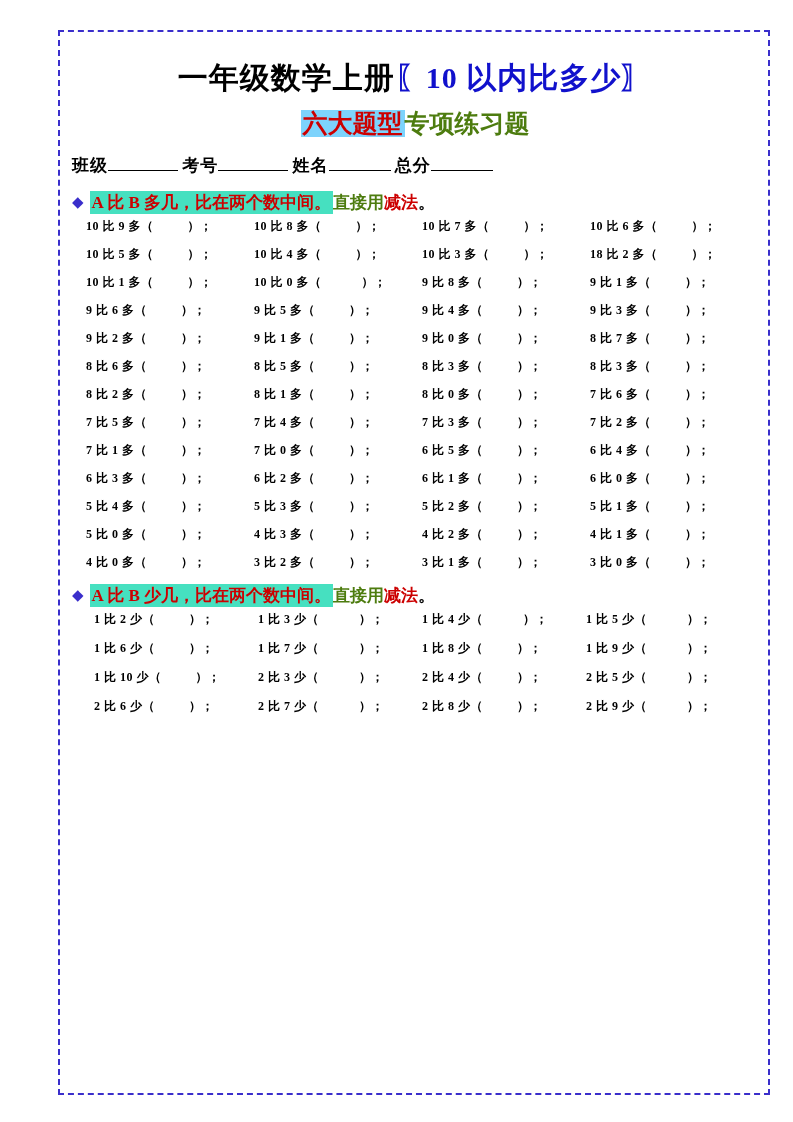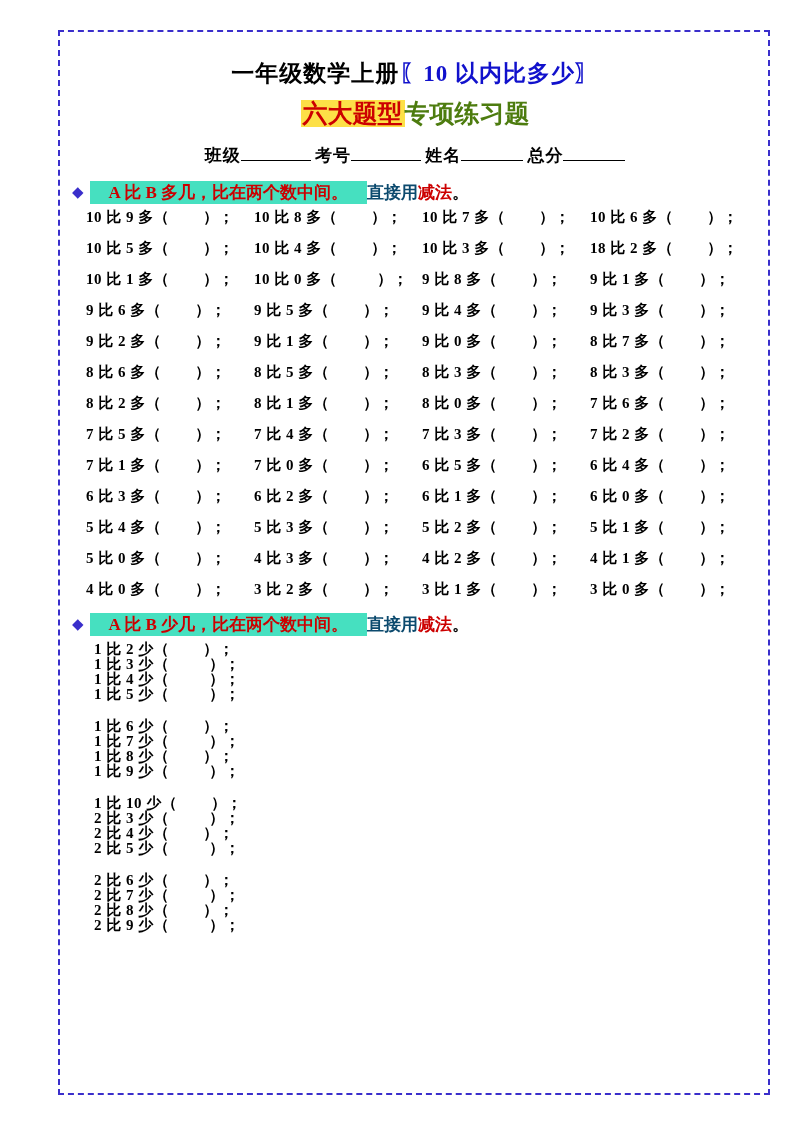--- a/index.html
+++ b/index.html
@@ -32,49 +32,49 @@
   .content {
     position: absolute;
     left: 72px;
     top: 42px;
     width: 686px;
   }
 
   
   .title-line1 {
     text-align: center;
-    font-size: 23px;
+    font-size: 30px;
     font-weight: bold;
     letter-spacing: 1px;
     margin-top: 16px;
     white-space: nowrap;
   }
   .title-line1 .blue {
     color: #1111cc;
   }
   .title-line2 {
     text-align: center;
     font-size: 25px;
     font-weight: bold;
     margin-top: 8px;
     white-space: nowrap;
   }
   .title-line2 .hl {
-    background: #fde047;
+    background: #7dd3fc;
     color: #cc0000;
     padding: 0 2px;
   }
   .title-line2 .plain {
     color: #4d7c0f;
   }
 
   
   .info-line {
     margin-top: 14px;
-    text-align: center;
+    text-align: left;
     font-size: 17px;
     font-weight: bold;
     white-space: nowrap;
   }
   .info-line .lbl { letter-spacing: 1px; }
   .blank-sm { display: inline-block; width: 70px; border-bottom: 1.5px solid #000; }
   .blank-md { display: inline-block; width: 62px; border-bottom: 1.5px solid #000; }
 
   
   .section-head {
@@ -87,59 +87,59 @@
   }
   .diamond {
     color: #3a2ecb;
     font-size: 15px;
     margin-right: 6px;
     line-height: 1;
   }
   .sec-a {
     background: #46e0c0;
     color: #cc0000;
-    padding: 0 19px;
+    padding: 0 2px;
   }
   .sec-b {
-    color: #0c4a6e;
+    color: #4d7c0f;
   }
   .sec-c {
     color: #cc0000;
   }
   .sec-d {
     color: #000000;
   }
 
   
   .rows {
     margin-top: 6px;
   }
   .prow {
     display: flex;
-    font-size: 15px;
+    font-size: 12px;
     font-weight: bold;
     line-height: 1;
     margin-bottom: 16px;
     padding-left: 14px;
   }
   .cell {
     width: 168px;
     white-space: nowrap;
     letter-spacing: 0.5px;
   }
   .cell.last { width: auto; }
   .paren-gap {
     display: inline-block;
     width: 34px;
   }
   .paren-gap.wide {
     display: inline-block;
     width: 40px;
   }
-  .sec2 .prow { margin-bottom: 17px; padding-left: 22px; flex-direction: column; }
+  .sec2 .prow { margin-bottom: 17px; padding-left: 22px; }
   .sec2 .cell { width: 164px; }
 </style>
 </head>
 <body>
 
 <div class="page">
   <div class="dashed-frame"></div>
 
   <div class="content">
 

